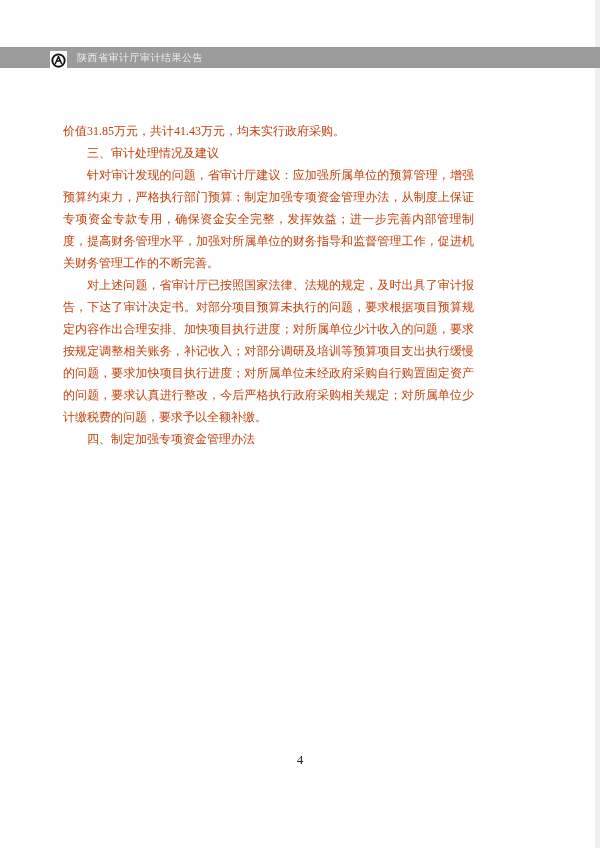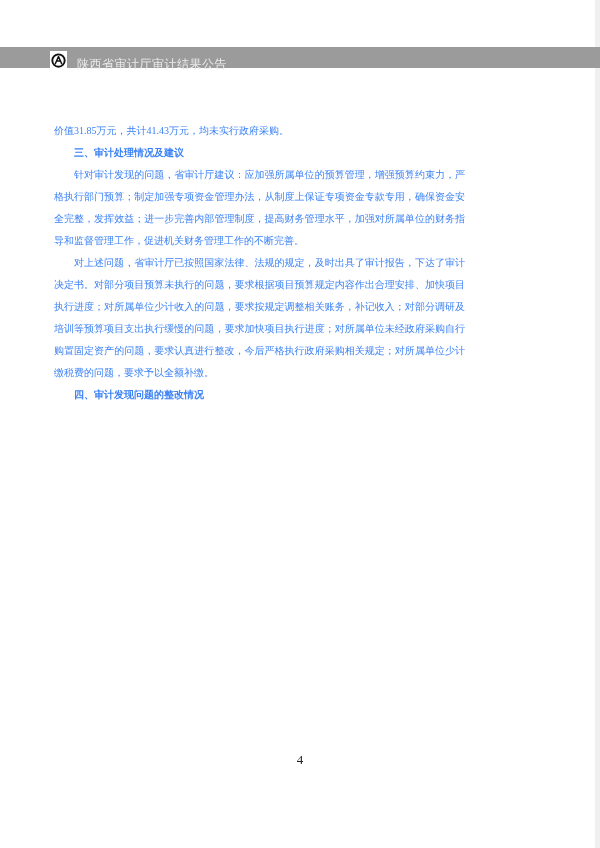--- a/index.html
+++ b/index.html
@@ -44,49 +44,49 @@
     align-items: center;
     justify-content: center;
     z-index: 2;
   }
   .logo-box svg {
     display: block;
   }
   .header-title {
     position: absolute;
     left: 77px;
-    top: 54px;
+    top: 47px;
     height: 37px;
     line-height: 21px;
     color: #ececec;
     font-family: "Liberation Sans", sans-serif;
-    font-size: 12px;
+    font-size: 10px;
     letter-spacing: 0.5px;
     white-space: nowrap;
   }
   
   .content {
     position: absolute;
-    left: 54px;
+    left: 63px;
     top: 120px;
     width: 411px;
-    font-size: 10px;
+    font-size: 12px;
     line-height: 22px;
-    color: #3b82f6;
+    color: #c2410c;
     text-align: justify;
   }
   .content p {
     margin: 0;
     text-indent: 2em;
   }
   .content p.no-indent {
     text-indent: 0;
   }
   .content p.heading {
-    font-weight: 700;
+    font-weight: 400;
   }
   .page-number {
     position: absolute;
     left: 0;
     top: 752px;
     width: 600px;
     text-align: center;
     font-size: 13px;
     color: #222222;
   }
@@ -107,18 +107,18 @@
     </svg>
   </div>
 
   <div class="header-title">陕西省审计厅审计结果公告</div>
 
   <div class="content">
     <p class="no-indent">价值31.85万元，共计41.43万元，均未实行政府采购。</p>
     <p class="heading">三、审计处理情况及建议</p>
     <p>针对审计发现的问题，省审计厅建议：应加强所属单位的预算管理，增强预算约束力，严格执行部门预算；制定加强专项资金管理办法，从制度上保证专项资金专款专用，确保资金安全完整，发挥效益；进一步完善内部管理制度，提高财务管理水平，加强对所属单位的财务指导和监督管理工作，促进机关财务管理工作的不断完善。</p>
     <p>对上述问题，省审计厅已按照国家法律、法规的规定，及时出具了审计报告，下达了审计决定书。对部分项目预算未执行的问题，要求根据项目预算规定内容作出合理安排、加快项目执行进度；对所属单位少计收入的问题，要求按规定调整相关账务，补记收入；对部分调研及培训等预算项目支出执行缓慢的问题，要求加快项目执行进度；对所属单位未经政府采购自行购置固定资产的问题，要求认真进行整改，今后严格执行政府采购相关规定；对所属单位少计缴税费的问题，要求予以全额补缴。</p>
-    <p class="heading">四、审计发现问题的整改情况</p>
+    <p class="heading">四、制定加强专项资金管理办法</p>
   </div>
 
   <div class="page-number">4</div>
 
 </div>
 
 </body></html>

